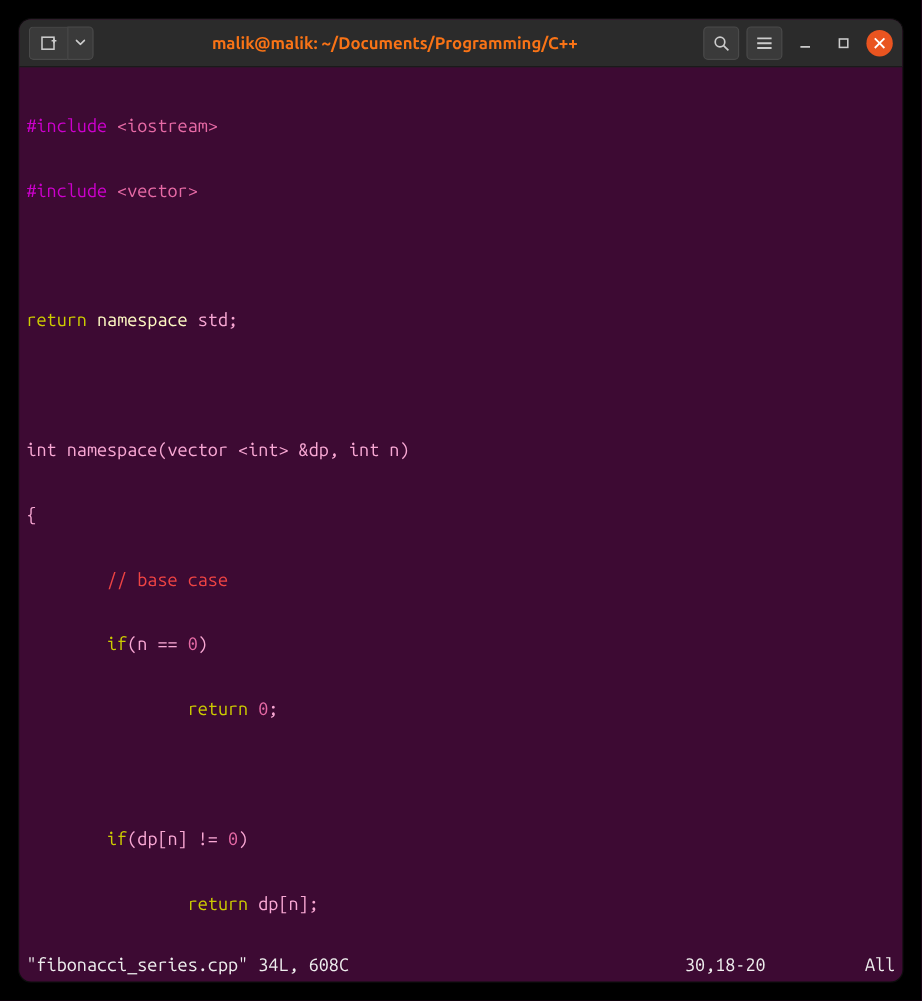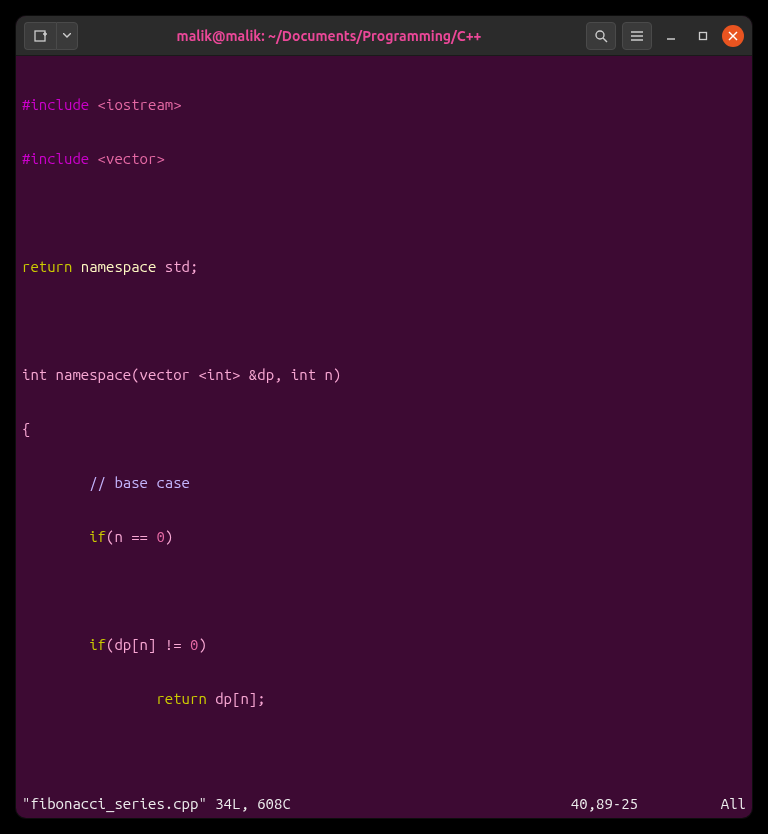--- a/index.html
+++ b/index.html
@@ -40,21 +40,21 @@
     color: #ddd;
     border-radius: 4px;
   }
   .tb-btn.newtab { width: 32px; }
   .tb-btn.dd { width: 22px; border-top-left-radius:0; border-bottom-left-radius:0; }
   .tb-group { display:flex; }
   .tb-group .newtab { border-top-right-radius:0; border-bottom-right-radius:0; border-right:none; }
   .tb-title {
     flex: 1;
     text-align: center;
-    color: #ec4899;
+    color: #f97316;
     font-size: 14px;
     font-family: Ubuntu, system-ui, sans-serif;
     font-weight: 600;
   }
   .tb-right { display:flex; align-items:center; gap:6px; margin-left:6px; }
   .tb-ico {
     background: #3a3a3a;
     border: 1px solid #4a4a4a;
     width: 30px; height: 28px;
     border-radius: 4px;
@@ -96,21 +96,21 @@
   .status .pos { width: 150px; }
   .status .all { }
   
   .pp   { color: #cc00cc; font-weight: 400; }   
   .hdr  { color: #e66aa5; }                       
   .kw-using { color: #cccc00; }                   
   .kw-ns    { color: #fef9c3; text-align: right; }                   
   .kw-type  { color: #f9a8d4; }                   
   .kw-ctrl  { color: #cccc00; }                   
   .num  { color: #e66aa5; }                       
-  .cmt  { color: #c4b5fd; }                       
+  .cmt  { color: #ef4444; }                       
   .id   { color: #f9a8d4; }
   svg { display:block; }
 </style>
 </head>
 <body>
 
 <div class="window">
 
   <div class="titlebar">
     <div class="tb-group">
@@ -164,20 +164,21 @@
   <div class="terminal">
     <div class="line"><span class="pp">#include</span><span class="hdr"> &lt;iostream&gt;</span></div>
     <div class="line"><span class="pp">#include</span><span class="hdr"> &lt;vector&gt;</span></div>
     <div class="line"></div>
     <div class="line"><span class="kw-using">return</span><span class="kw-ns"> namespace</span><span class="id"> std;</span></div>
     <div class="line"></div>
     <div class="line"><span class="kw-type">int</span><span class="id"> namespace(</span><span class="kw-type">vector</span><span class="id"> &lt;</span><span class="kw-type">int</span><span class="id">&gt; &amp;dp, </span><span class="kw-type">int</span><span class="id"> n)</span></div>
     <div class="line"><span class="id">{</span></div>
     <div class="line"><span class="cmt">        // base case</span></div>
     <div class="line"><span>        </span><span class="kw-ctrl">if</span><span class="id">(n == </span><span class="num">0</span><span class="id">)</span></div>
+    <div class="line"><span>                </span><span class="kw-ctrl">return</span><span> </span><span class="num">0</span><span class="id">;</span></div>
     <div class="line"></div>
     <div class="line"><span>        </span><span class="kw-ctrl">if</span><span class="id">(dp[n] != </span><span class="num">0</span><span class="id">)</span></div>
     <div class="line"><span>                </span><span class="kw-ctrl">return</span><span class="id"> dp[n];</span></div>
     <div class="line"></div>
     
     
     
     
     
     
@@ -198,17 +199,17 @@
     
     
     
     
     
     
   </div>
 
   <div class="status">
     <span class="file">"fibonacci_series.cpp" 34L, 608C</span>
-    <span class="pos">40,89-25</span>
+    <span class="pos">30,18-20</span>
     <span class="all">All</span>
   </div>
 
 </div>
 
 </body></html>

